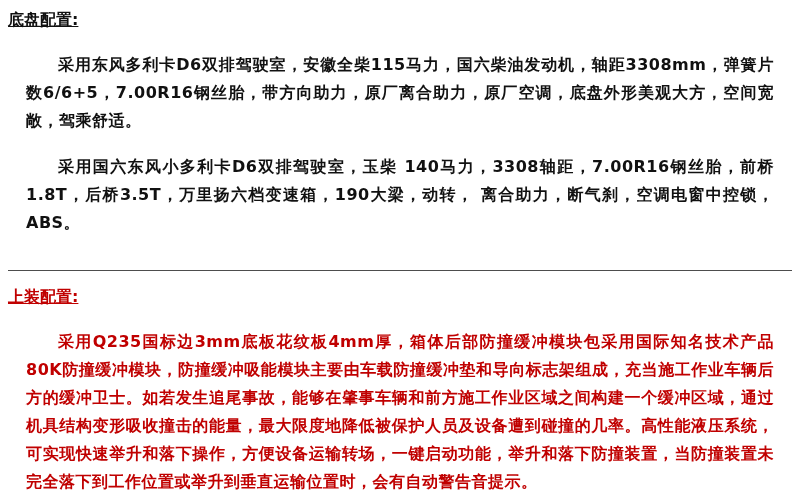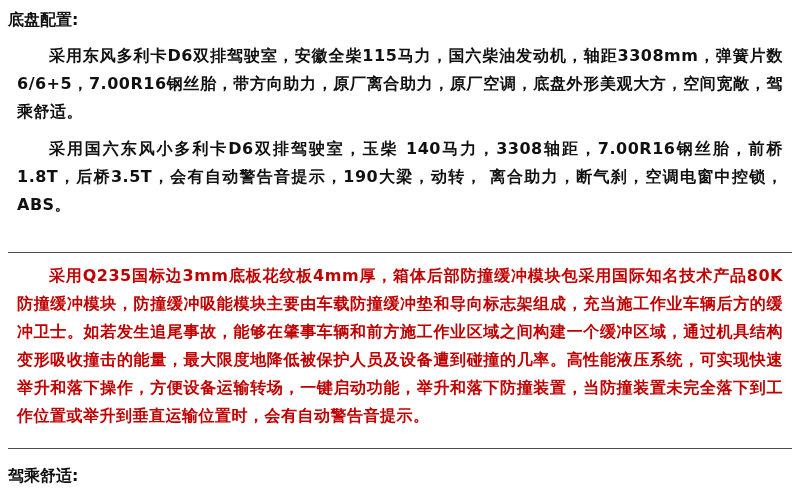--- a/index.html
+++ b/index.html
@@ -15,27 +15,28 @@
       font-weight: bold;
       font-size: 16px;
       color: #111111;
     }
     .doc {
       padding: 6px 8px 0 8px;
     }
     .heading {
       line-height: 27px;
       margin: 0;
+      text-decoration: underline;
     }
     .subheading {
       line-height: 27px;
       margin: 0;
     }
     p.para {
-      margin: 9px;
+      margin: 18px;
       line-height: 28px;
       text-align: justify;
       letter-spacing: 0.5px;
     }
     .indent2 {
       text-indent: 2em;
     }
     .divider {
       border: none;
       border-top: 1px solid #4d4d4d;
@@ -64,26 +65,27 @@
     }
   </style>
 </head>
 <body>
 
 <div class="doc">
 
   <div class="section-chassis">
     <div class="heading">底盘配置:</div>
     <p class="para indent2">采用东风多利卡D6双排驾驶室，安徽全柴115马力，国六柴油发动机，轴距3308mm，弹簧片数6/6+5，7.00R16钢丝胎，带方向助力，原厂离合助力，原厂空调，底盘外形美观大方，空间宽敞，驾乘舒适。</p>
-    <p class="para indent2">采用国六东风小多利卡D6双排驾驶室，玉柴 140马力，3308轴距，7.00R16钢丝胎，前桥1.8T，后桥3.5T，会有自动警告音提示，190大梁，动转， 离合助力，断气刹，空调电窗中控锁，ABS。</p>
+    <p class="para indent2">采用国六东风小多利卡D6双排驾驶室，玉柴 140马力，3308轴距，7.00R16钢丝胎，前桥1.8T，后桥3.5T，万里扬六档变速箱，190大梁，动转， 离合助力，断气刹，空调电窗中控锁，ABS。</p>
   </div>
 
   <hr class="divider divider-1">
 
   <div class="section-body-config">
+    <div class="heading">上装配置:</div>
     <p class="para indent2">采用Q235国标边3mm底板花纹板4mm厚，箱体后部防撞缓冲模块包采用国际知名技术产品80K防撞缓冲模块，防撞缓冲吸能模块主要由车载防撞缓冲垫和导向标志架组成，充当施工作业车辆后方的缓冲卫士。如若发生追尾事故，能够在肇事车辆和前方施工作业区域之间构建一个缓冲区域，通过机具结构变形吸收撞击的能量，最大限度地降低被保护人员及设备遭到碰撞的几率。高性能液压系统，可实现快速举升和落下操作，方便设备运输转场，一键启动功能，举升和落下防撞装置，当防撞装置未完全落下到工作位置或举升到垂直运输位置时，会有自动警告音提示。</p>
   </div>
 
   <hr class="divider divider-2">
 
   <div class="section-delivery">
     <div class="heading">驾乘舒适:</div>
 
   </div>
 

